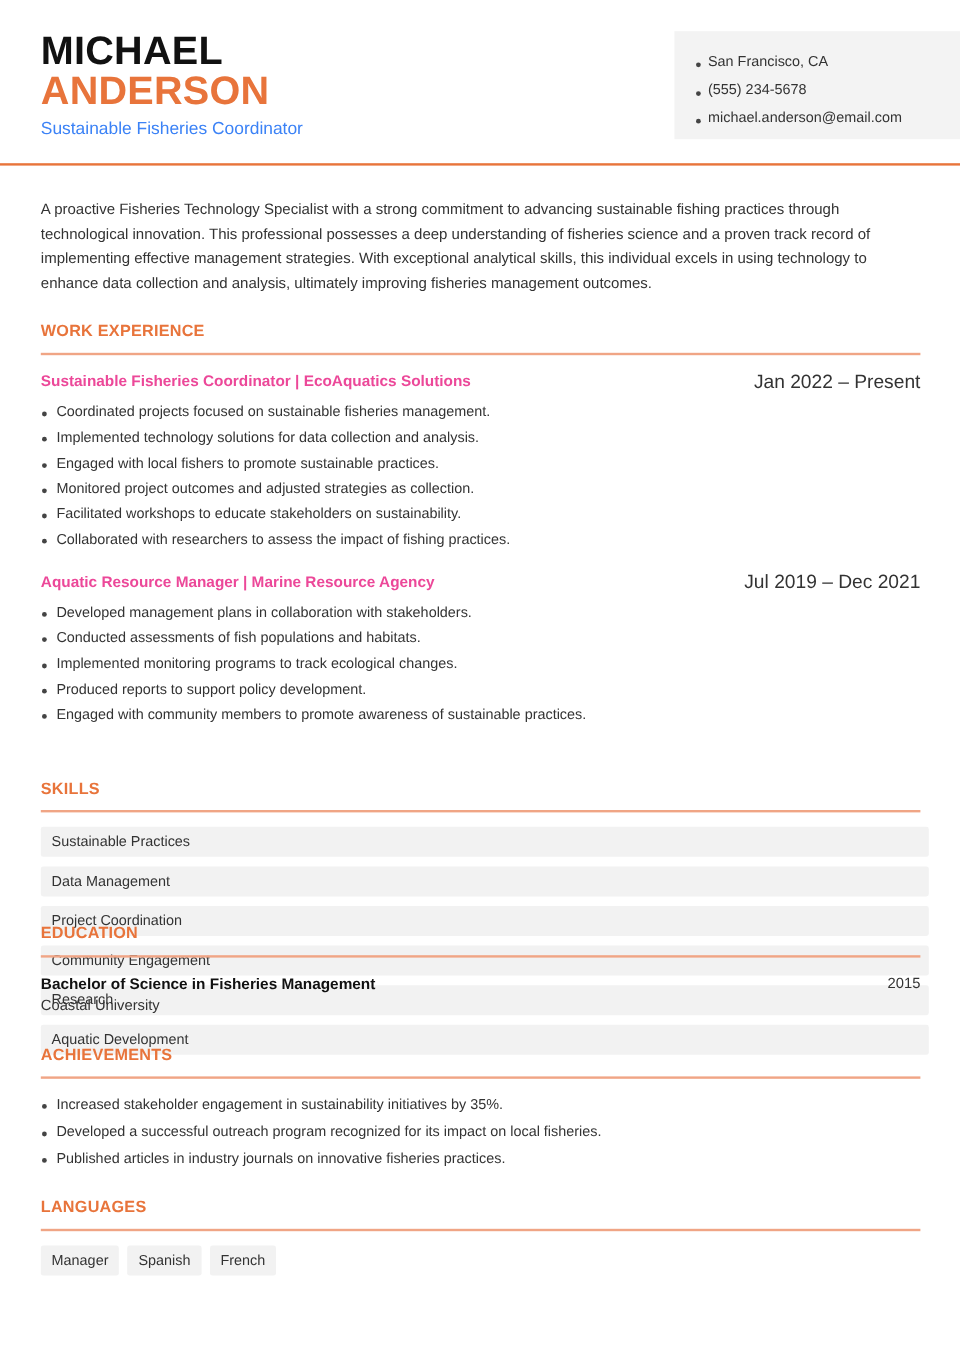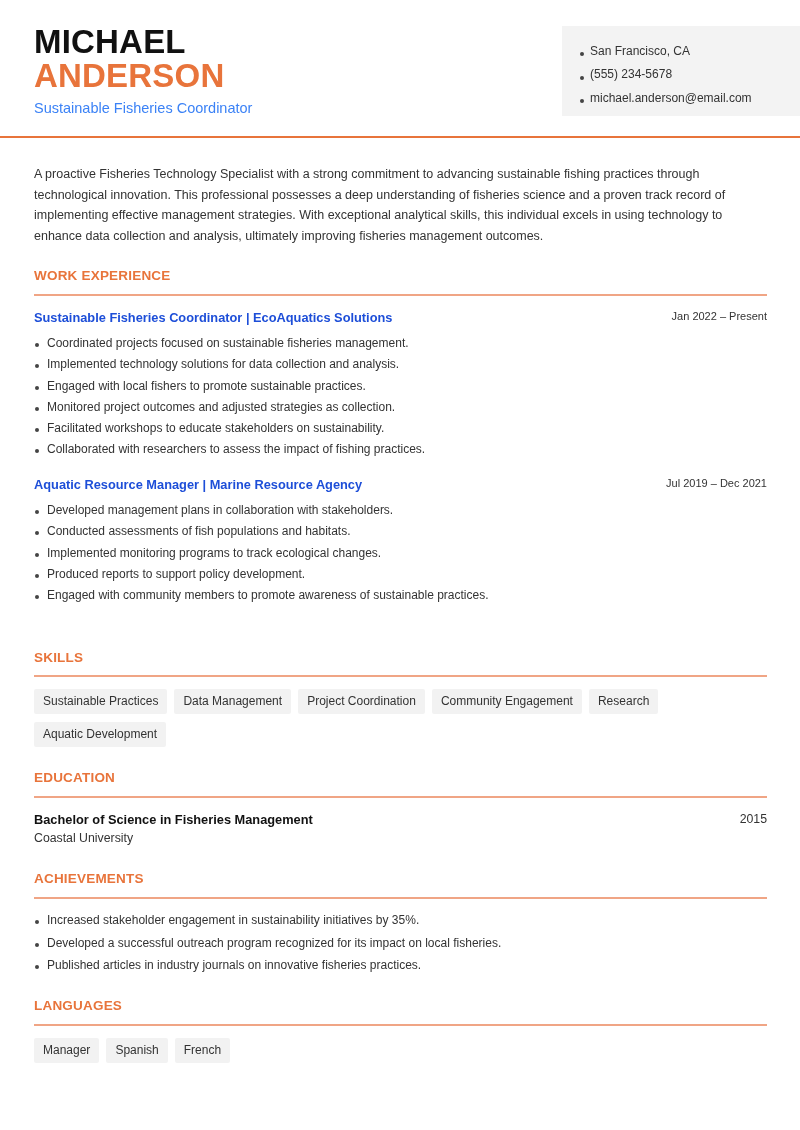--- a/index.html
+++ b/index.html
@@ -14,22 +14,22 @@
     .contact-box { position: absolute; left: 562px; top: 26px; width: 238px; height: 90px; background: #f3f3f3; padding: 13px 0 0 18px; }
     .contact-item { font-size: 12px; color: #333; height: 23.5px; display: flex; align-items: center; }
     .bullet { display: inline-block; width: 4px; height: 4px; border-radius: 50%; background: #444; margin-right: 6px; margin-top: 7px; flex-shrink: 0; }
 
     .summary { position: absolute; left: 34px; top: 164px; width: 735px; font-size: 12.5px; line-height: 20.6px; color: #333; }
 
     .section-title { position: absolute; left: 34px; font-size: 13.5px; font-weight: 700; color: #e8743b; text-transform: uppercase; letter-spacing: 0.2px; }
     .section-rule { position: absolute; left: 34px; width: 733px; height: 1.5px; background: #f0a585; }
 
     .job-head { position: absolute; left: 34px; width: 733px; display: flex; justify-content: space-between; }
-    .job-role { font-size: 12.8px; font-weight: 700; color: #1d4ed8; }
-    .job-date { font-size: 11px; color: #333; }
+    .job-role { font-size: 12.8px; font-weight: 700; color: #ec4899; }
+    .job-date { font-size: 16px; color: #333; }
 
     .bullets { position: absolute; left: 34px; width: 733px; list-style: none; }
     .bullets li { font-size: 12px; color: #333; height: 21.3px; display: flex; align-items: flex-start; padding-left: 13px; position: relative; }
     .bullets li::before { content: ""; position: absolute; left: 1px; top: 7px; width: 4px; height: 4px; border-radius: 50%; background: #444; }
 
     .tags { position: absolute; left: 34px; width: 740px; display: flex; flex-wrap: wrap; gap: 8px 7px; }
     .tag { background: #f2f2f2; font-size: 12px; color: #333; padding: 0 9px; height: 25px; line-height: 25px; border-radius: 2px; }
 
     .edu-head { position: absolute; left: 34px; width: 733px; display: flex; justify-content: space-between; }
     .edu-degree { font-size: 12.8px; font-weight: 700; color: #111; }
@@ -85,21 +85,21 @@
 <ul class="bullets" style="top:503px;">
   <li>Developed management plans in collaboration with stakeholders.</li>
   <li>Conducted assessments of fish populations and habitats.</li>
   <li>Implemented monitoring programs to track ecological changes.</li>
   <li>Produced reports to support policy development.</li>
   <li>Engaged with community members to promote awareness of sustainable practices.</li>
 </ul>
 
 <div class="section-title" style="top:650px;">SKILLS</div>
 <div class="section-rule" style="top:675px;"></div>
-<div class="tags" style="top:689px;">
+<div class="tags" style="top:689px;flex-direction:column;">
   <span class="tag">Sustainable Practices</span>
   <span class="tag">Data Management</span>
   <span class="tag">Project Coordination</span>
   <span class="tag">Community Engagement</span>
   <span class="tag">Research</span>
   <span class="tag">Aquatic Development</span>
 </div>
 
 <div class="section-title" style="top:770px;">EDUCATION</div>
 <div class="section-rule" style="top:796px;"></div>

